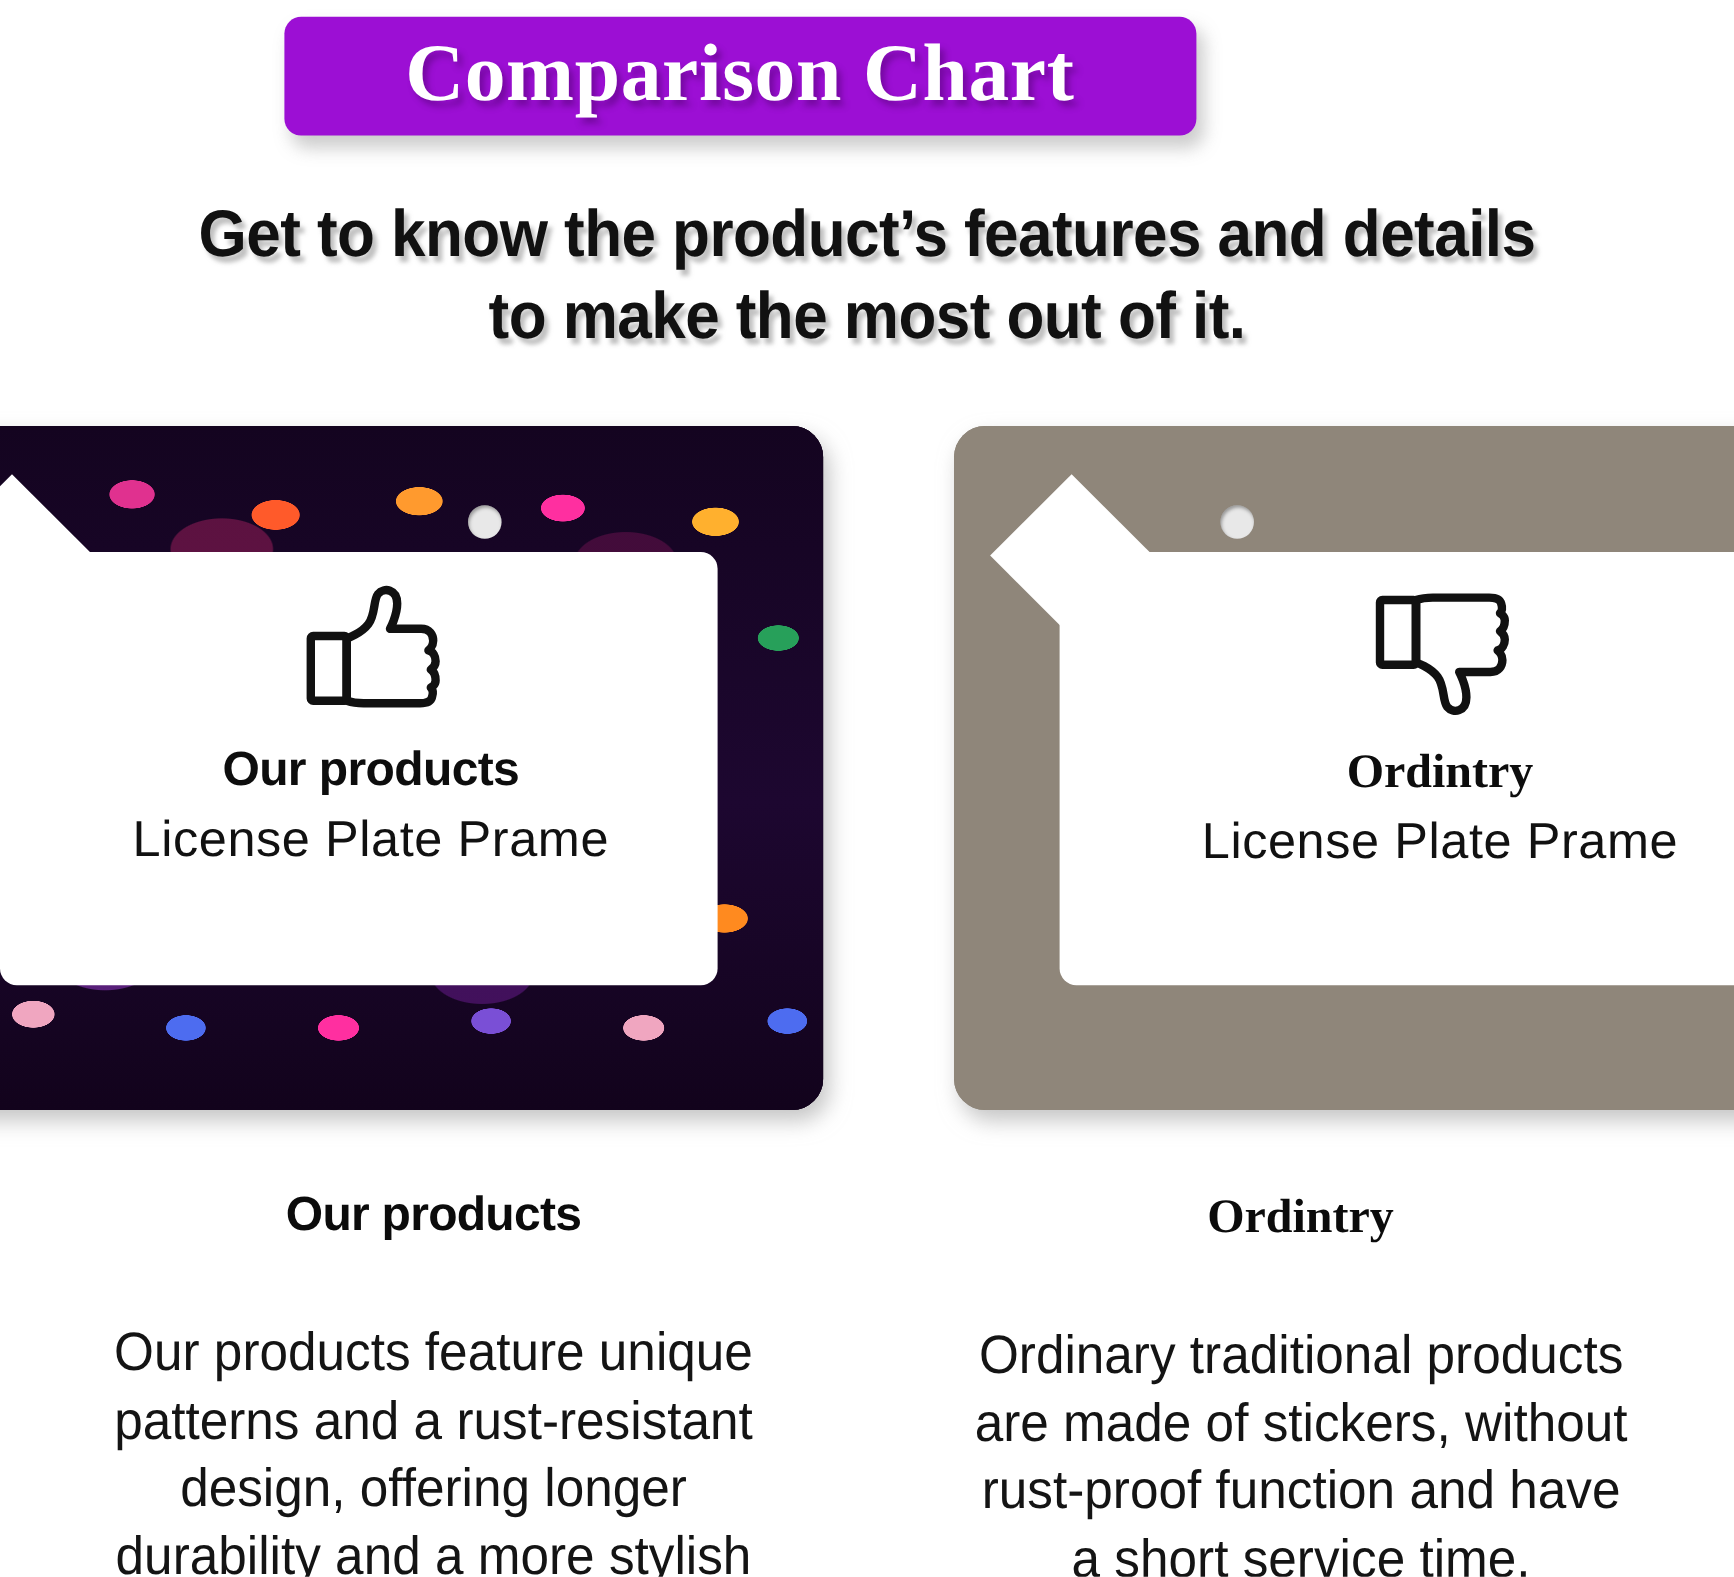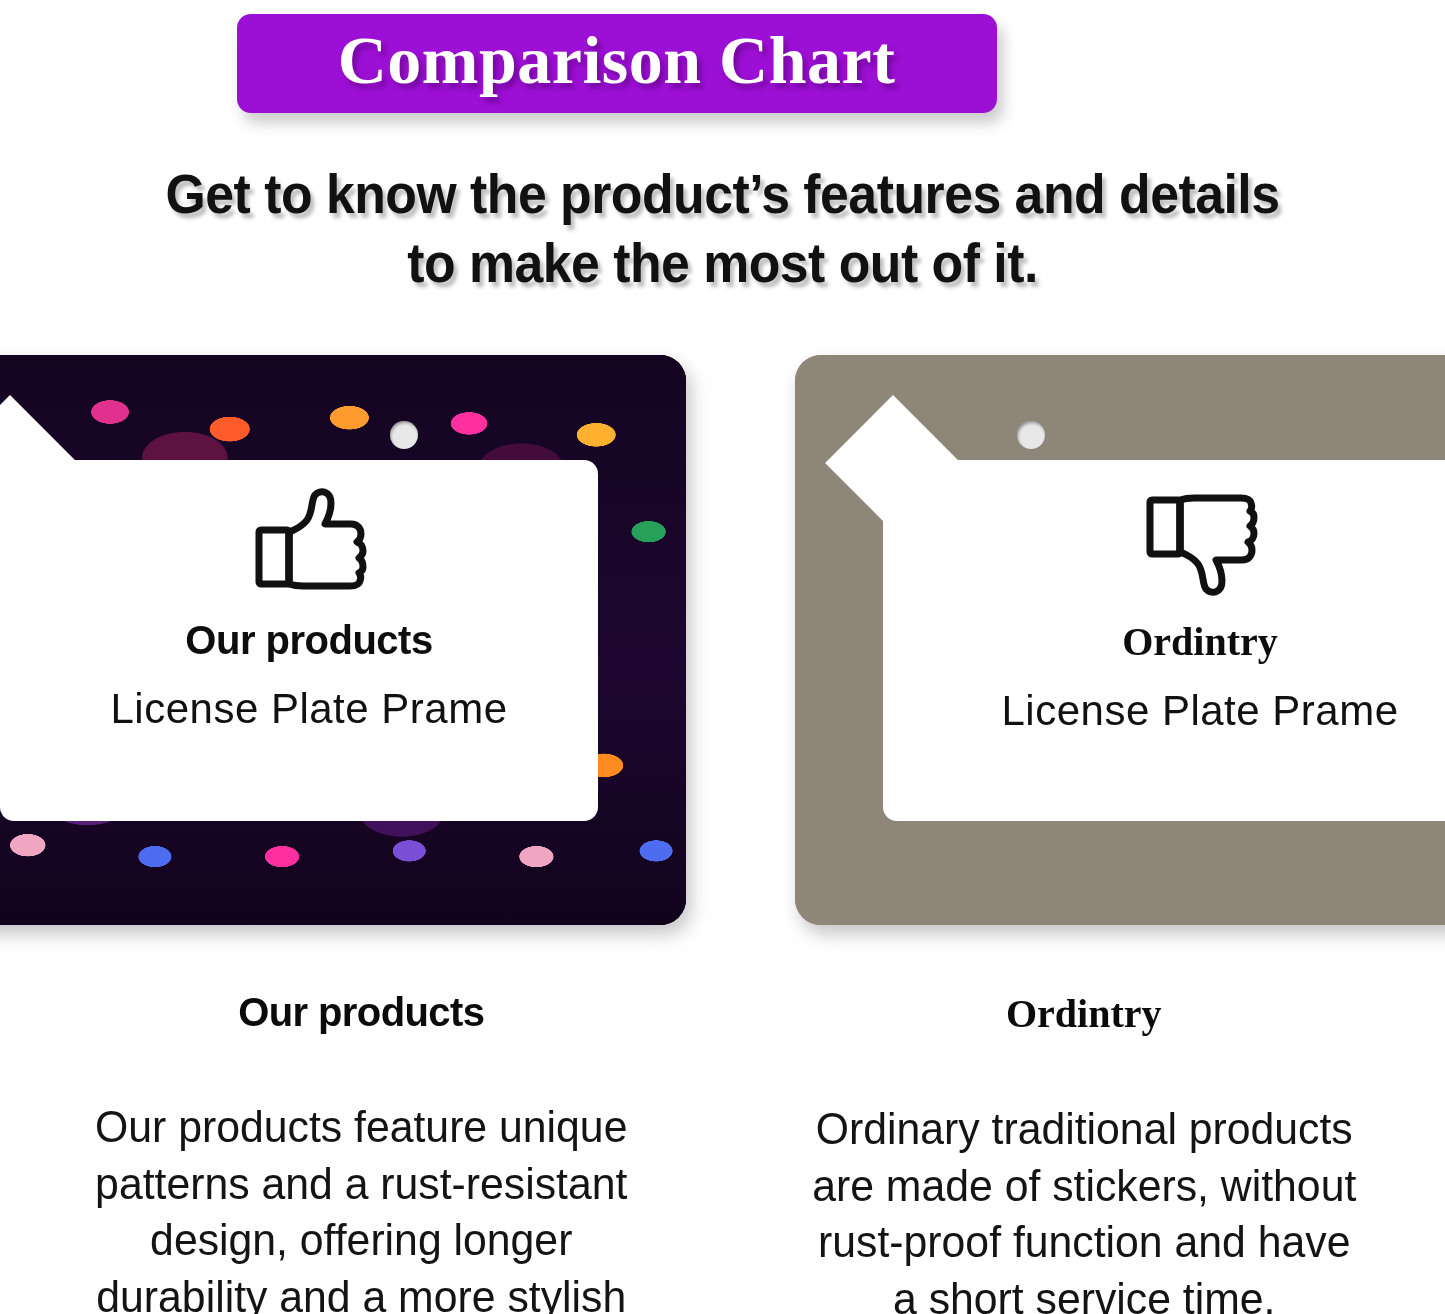--- a/index.html
+++ b/index.html
@@ -188,21 +188,21 @@
     font-family:"Liberation Sans", sans-serif; font-weight:700;
     letter-spacing:-.5px;
   }
   .window-title.serif{
     font-family:"Liberation Serif", serif; font-weight:700;
   }
   .window-sub{
     font-family:"Liberation Sans", sans-serif;
     font-weight:300;
     font-size:42px;
-    margin-top:22px;
+    margin-top:11px;
     color:#111111;
     letter-spacing:.5px;
   }
 
   
   .bottom{
     position:absolute; left:0; top:990px; width:1445px; height:324px;
     display:flex;
   }
   .col{ width:50%; text-align:center; padding:0 46px; }

